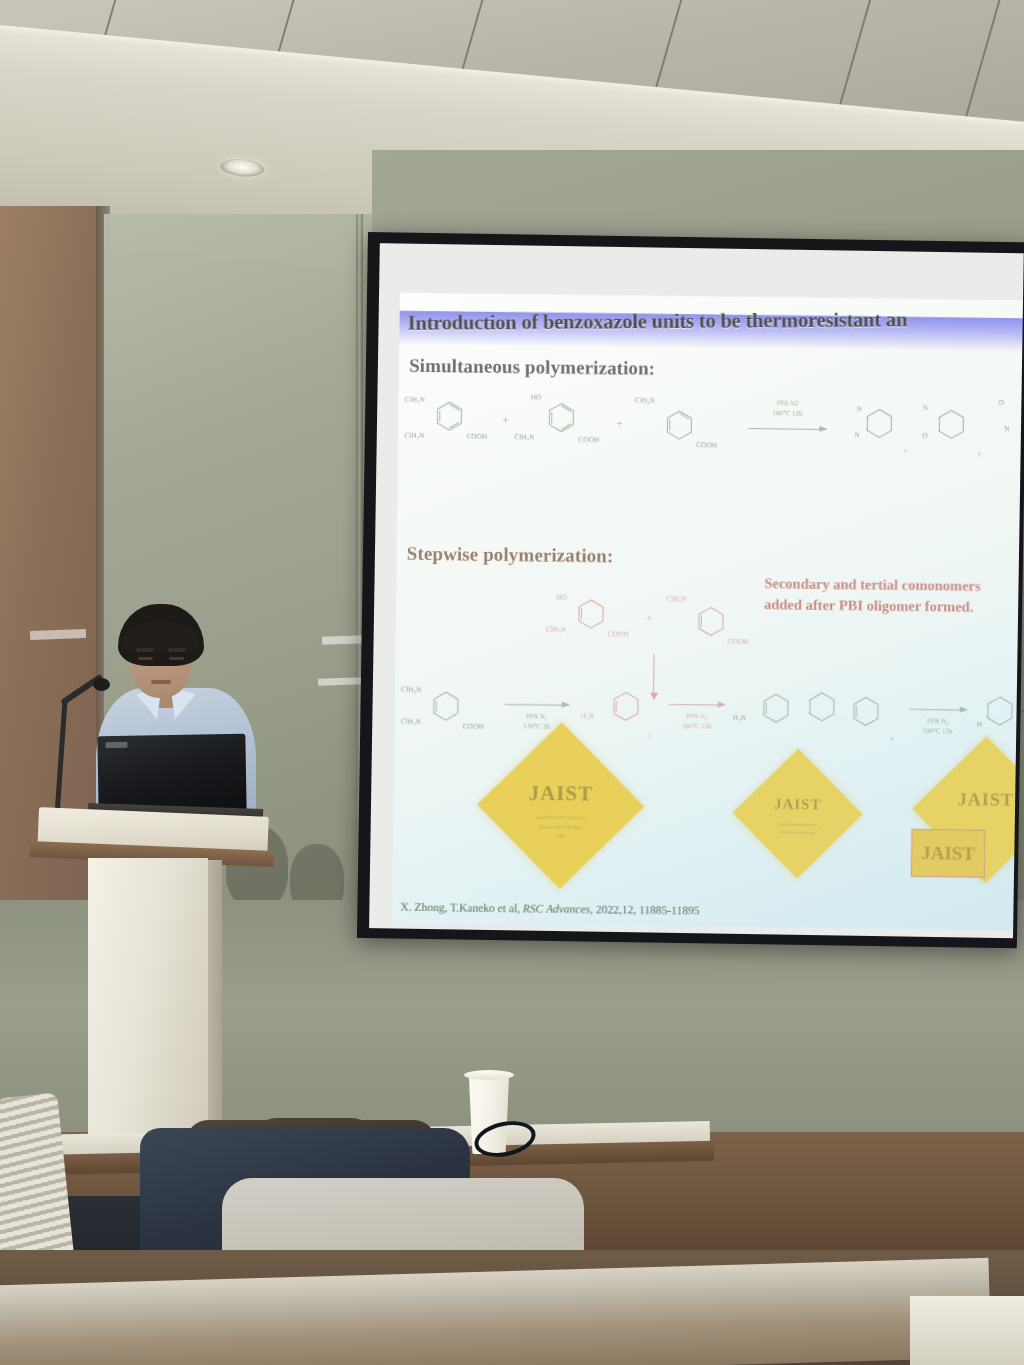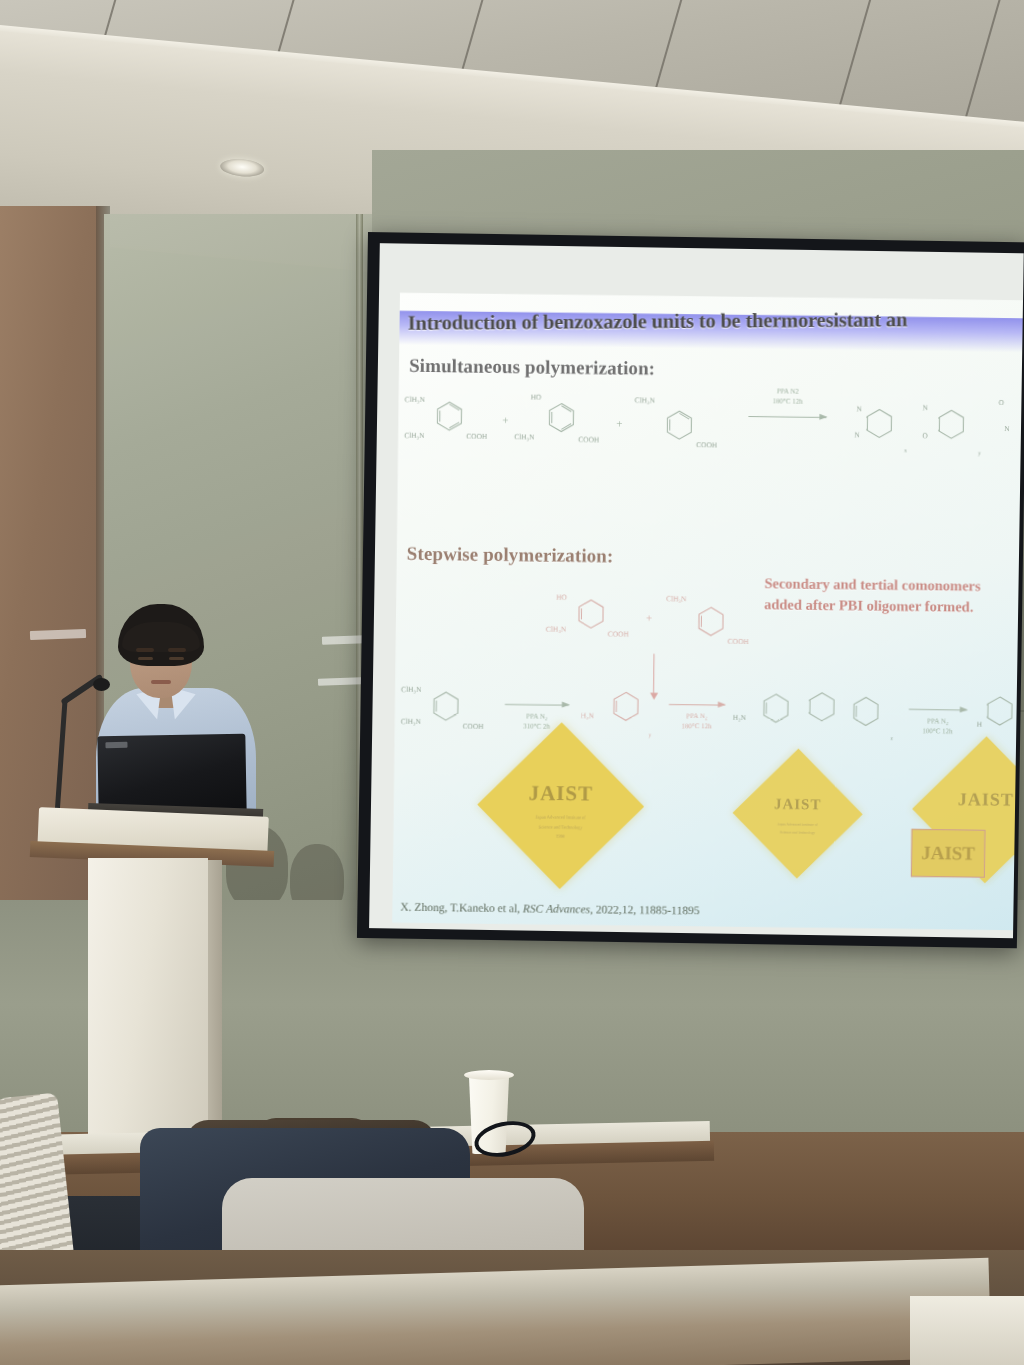--- a/index.html
+++ b/index.html
@@ -277,21 +277,21 @@
           <div class="chem" style="left:230px;top:4px;">ClH₃N</div>
           <div class="ring" style="left:262px;top:18px;">
             <svg viewBox="0 0 26 30">
                 <polygon points="13,1 25,8 25,22 13,29 1,22 1,8" fill="none" stroke="#a8b8aa" stroke-width="1.1"></polygon>
                 <line x1="3.4" y1="9.4" x2="3.4" y2="20.6" stroke="#a8b8aa" stroke-width="1"></line>
                 <line x1="13" y1="3.2" x2="22.8" y2="9" stroke="#a8b8aa" stroke-width="1"></line>
               </svg>
           </div>
           <div class="chem" style="left:292px;top:48px;">COOH</div>
 
-          <div class="arrow-wrap" style="left:344px;top:14px;width:78px;height:18px;">
+          <div class="arrow-wrap" style="left:344px;top:26px;width:78px;height:18px;">
             <div class="cond" style="top:-20px;">PPA N2</div>
             <div class="cond" style="top:-10px;">180°C 12h</div>
             <div class="arrow-line" style="width:78px;"></div>
             <div class="arrow-head"></div>
           </div>
 
           <div class="chem" style="left:452px;top:10px;">N</div>
           <div class="ring" style="left:462px;top:14px;">
             <svg viewBox="0 0 26 30">
                 <polygon points="13,1 25,8 25,22 13,29 1,22 1,8" fill="none" stroke="#a8b8aa" stroke-width="1.1"></polygon>

